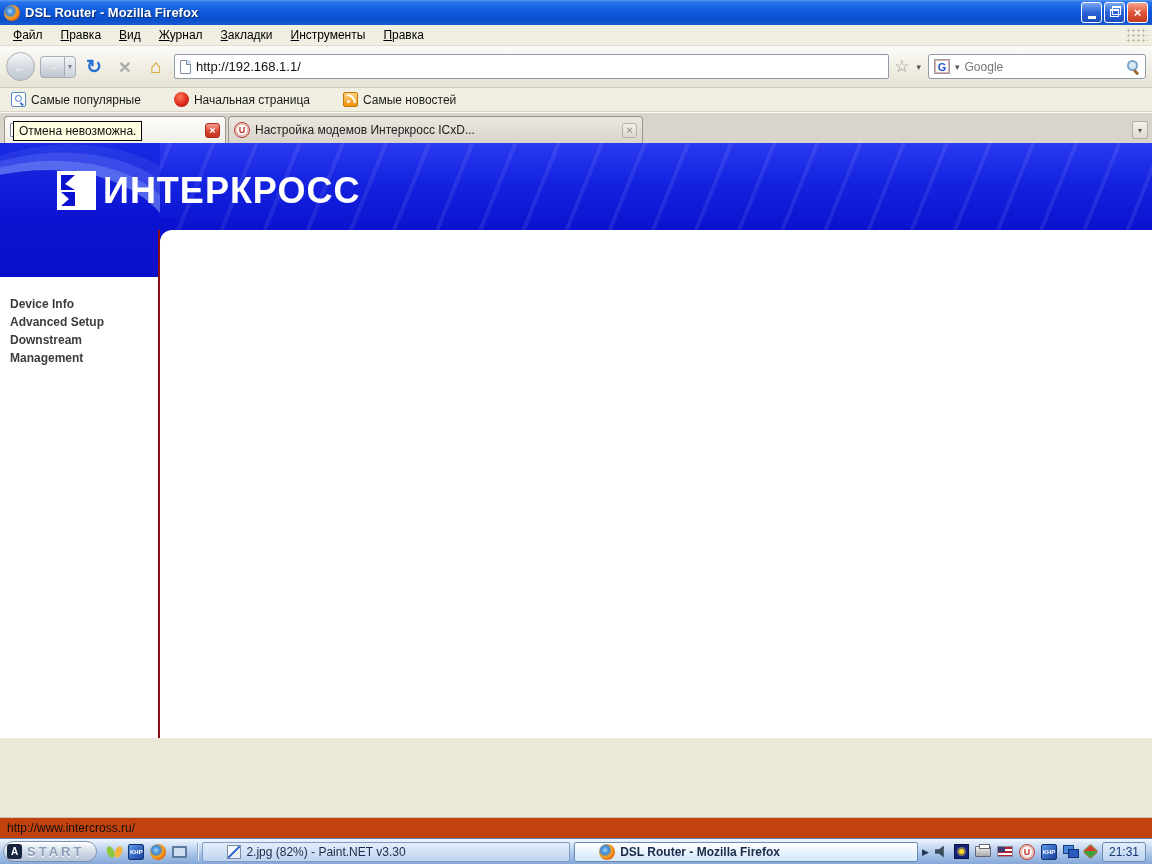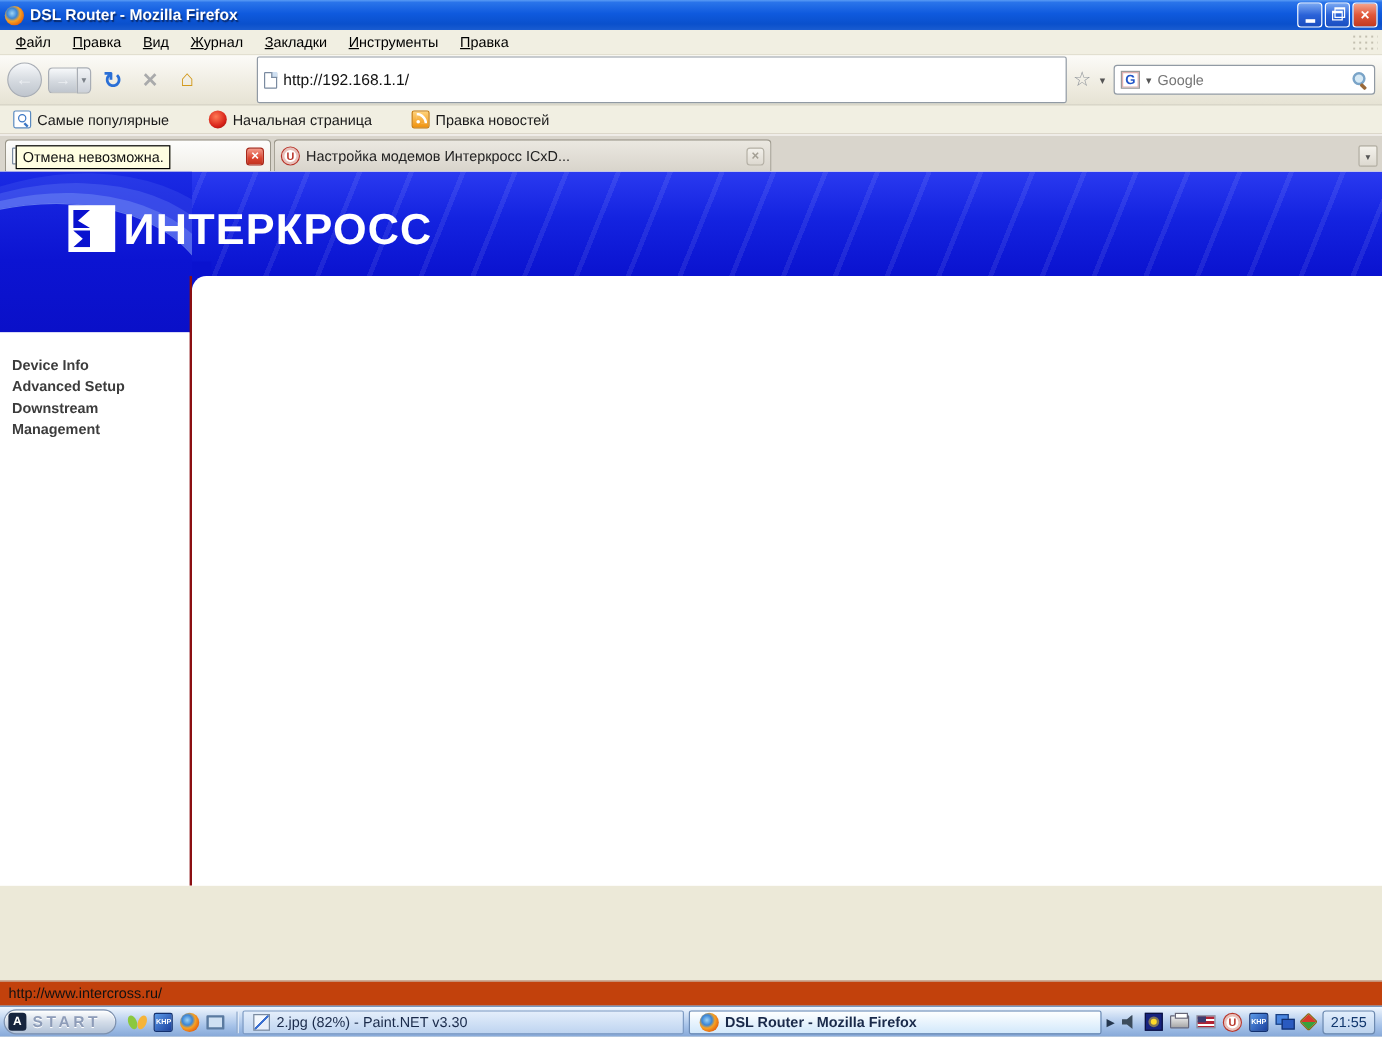--- a/index.html
+++ b/index.html
@@ -39,22 +39,22 @@
     font-size:15px; font-weight:bold; }
   .nav-fwd { width:24px; height:22px; border-radius:4px 0 0 4px; border:1px solid #a8adb5; border-right:none;
     background:linear-gradient(180deg,#f7f9fb,#d4d9df 55%,#bfc5cd); color:#eceff3; display:grid; place-items:center;
     font-size:13px; font-weight:bold; }
   .nav-fwd-drop { width:12px; height:22px; border-radius:0 4px 4px 0; border:1px solid #a8adb5;
     background:linear-gradient(180deg,#f2f4f7,#ccd1d8); color:#7a8088; font-size:8px; display:grid; place-items:center; }
   .nav-btn { width:26px; height:26px; display:grid; place-items:center; border-radius:3px; }
   .glyph-reload { color:#2a6fd6; font-size:19px; font-weight:bold; }
   .glyph-stop { color:#a9aaab; font-size:21px; font-weight:bold; line-height:1; }
   .glyph-home { color:#d29a1e; font-size:19px; font-weight:bold; }
-  .url-field { flex:1 1 auto; height:39px; background:#fff; border:1px solid #919aa4; border-radius:2px;
-    display:flex; align-items:center; padding:0 5px; gap:5px;margin-left:40px; }
+  .url-field { flex:1 1 auto; height:25px; background:#fff; border:1px solid #919aa4; border-radius:2px;
+    display:flex; align-items:center; padding:0 5px; gap:5px; }
   .icon-page { width:11px; height:14px; background:#fff; border:1px solid #7a8aa0; border-radius:1px; position:relative; flex:0 0 auto; }
   .icon-page::after { content:""; position:absolute; right:-1px; top:-1px; width:4px; height:4px;
     background:#cfe0f2; border-left:1px solid #7a8aa0; border-bottom:1px solid #7a8aa0; }
   .url-input { border:none; outline:none; flex:1; font-size:13px; color:#111; font-family:"Liberation Sans",sans-serif; background:transparent; }
   .star-btn { font-size:17px; color:#8f949a; }
   .small-drop { font-size:9px; color:#555; padding:0 2px; }
   .search-box { width:218px; height:25px; background:#fff; border:1px solid #919aa4; border-radius:3px;
     display:flex; align-items:center; padding:0 5px; gap:3px; }
   .g-badge { width:16px; height:15px; border:1px solid #9a9a9a; display:grid; place-items:center;
     color:#2255c8; font-weight:bold; font-size:11px; background:#fff; box-shadow:inset 0 0 0 1px #e0b0b0; }
@@ -155,21 +155,21 @@
   .icon-butterfly { width:15px; height:14px; position:relative; }
   .icon-butterfly::before { content:""; position:absolute; left:0; top:1px; width:7px; height:12px;
     background:#8bc83e; border-radius:50%; transform:rotate(-22deg); }
   .icon-butterfly::after { content:""; position:absolute; right:0; top:1px; width:7px; height:12px;
     background:#f5b43a; border-radius:50%; transform:rotate(22deg); }
   .icon-khp { width:16px; height:16px; background:linear-gradient(135deg,#5a9ae8,#1a3f9e); color:#fff;
     font-size:6px; font-weight:bold; display:grid; place-items:center; border:1px solid #12306e; border-radius:2px; }
   .icon-ff-small { width:16px; height:16px; border-radius:50%;
     background:radial-gradient(circle at 38% 38%, #9ed4f5 0%, #3a86d8 30%, #f7a223 48%, #e66a10 72%, #a84208 100%); }
   .icon-desktop { width:15px; height:12px; background:#cfe0f2; border:2px solid #5a7aa0; border-radius:1px; }
-  .task-btn { height:20px; border-radius:2px; border:1px solid #7f9cc4; padding:0 8px; display:flex;
+  .task-btn { height:20px; border-radius:2px; border:1px solid #7f9cc4; padding:0 24px; display:flex;
     align-items:center; gap:5px; font-size:12px; color:#1a2a4a; overflow:hidden; white-space:nowrap; }
   .task-btn .t-title { overflow:hidden; text-overflow:ellipsis; }
   .task-paint { width:368px; background:linear-gradient(180deg,#e4eefb,#bed4f0); }
   .task-ff { width:344px; background:linear-gradient(180deg,#feffff,#d2e8fb); font-weight:bold; border-color:#6b8ab4; }
   .icon-paint { width:14px; height:14px; background:linear-gradient(135deg,#f4f8fd 0 45%,#3a6fd0 45% 55%,#e8eef8 55% 100%); border:1px solid #7a8aa0; flex:0 0 auto; }
   .tray { margin-left:auto; display:flex; align-items:center; gap:6px; padding-right:3px; }
   .tray-arrow { font-size:9px; color:#24364e; }
   .icon-volume { width:13px; height:12px; background:#3c4c5c;
     clip-path:polygon(0 32%,32% 32%,68% 0,68% 100%,32% 68%,0 68%); }
   .icon-wireless { width:15px; height:15px; background:#16227e; border:1px solid #0a1240; display:grid; place-items:center; }
@@ -244,21 +244,21 @@
     <span class="bm-item">
       <span class="icon-popular"></span>
       <span>Самые популярные</span>
     </span>
     <span class="bm-item">
       <span class="icon-fox"></span>
       <span>Начальная страница</span>
     </span>
     <span class="bm-item">
       <span class="icon-rss"></span>
-      <span>Правка новостей</span>
+      <span>Самые новостей</span>
     </span>
   </div>
 
   <div class="tabbar">
     <span class="tab active">
       <span class="icon-page"></span>
       <span class="tab-title">DSL Rout...</span>
       <span class="close-red">×</span>
     </span>
     <span class="tab inactive">
@@ -379,17 +379,17 @@
       <span class="icon-volume"></span>
       <span class="icon-wireless">
           <i></i>
         </span>
       <span class="icon-printer"></span>
       <span class="icon-flag"></span>
       <span class="icon-redu">U</span>
       <span class="icon-khp">KHP</span>
       <span class="icon-network"></span>
       <span class="icon-diamond"></span>
-      <span class="clock">21:55</span>
+      <span class="clock">21:31</span>
     </span>
   </div>
 
 </div>
 
 </body></html>

